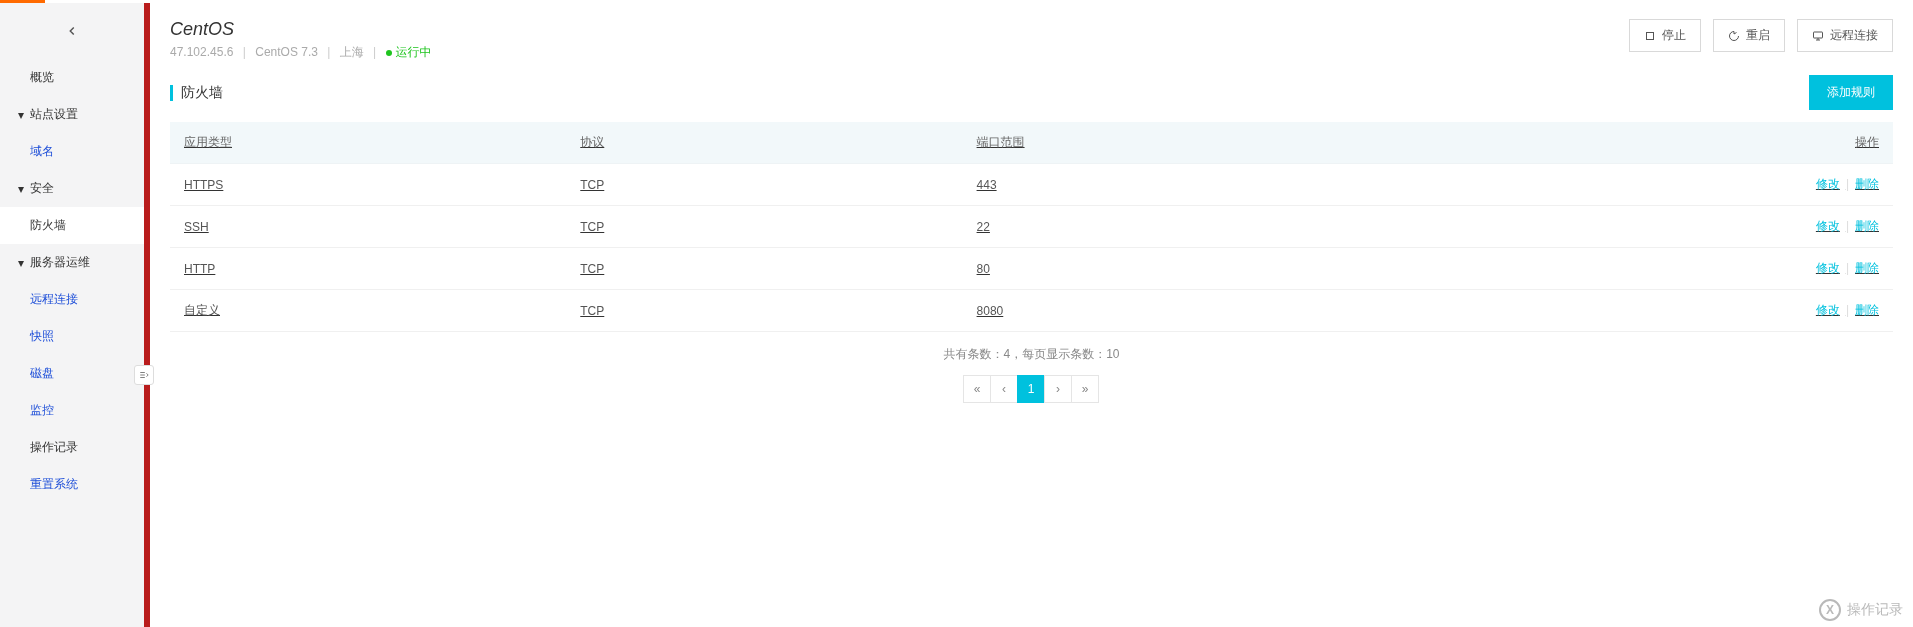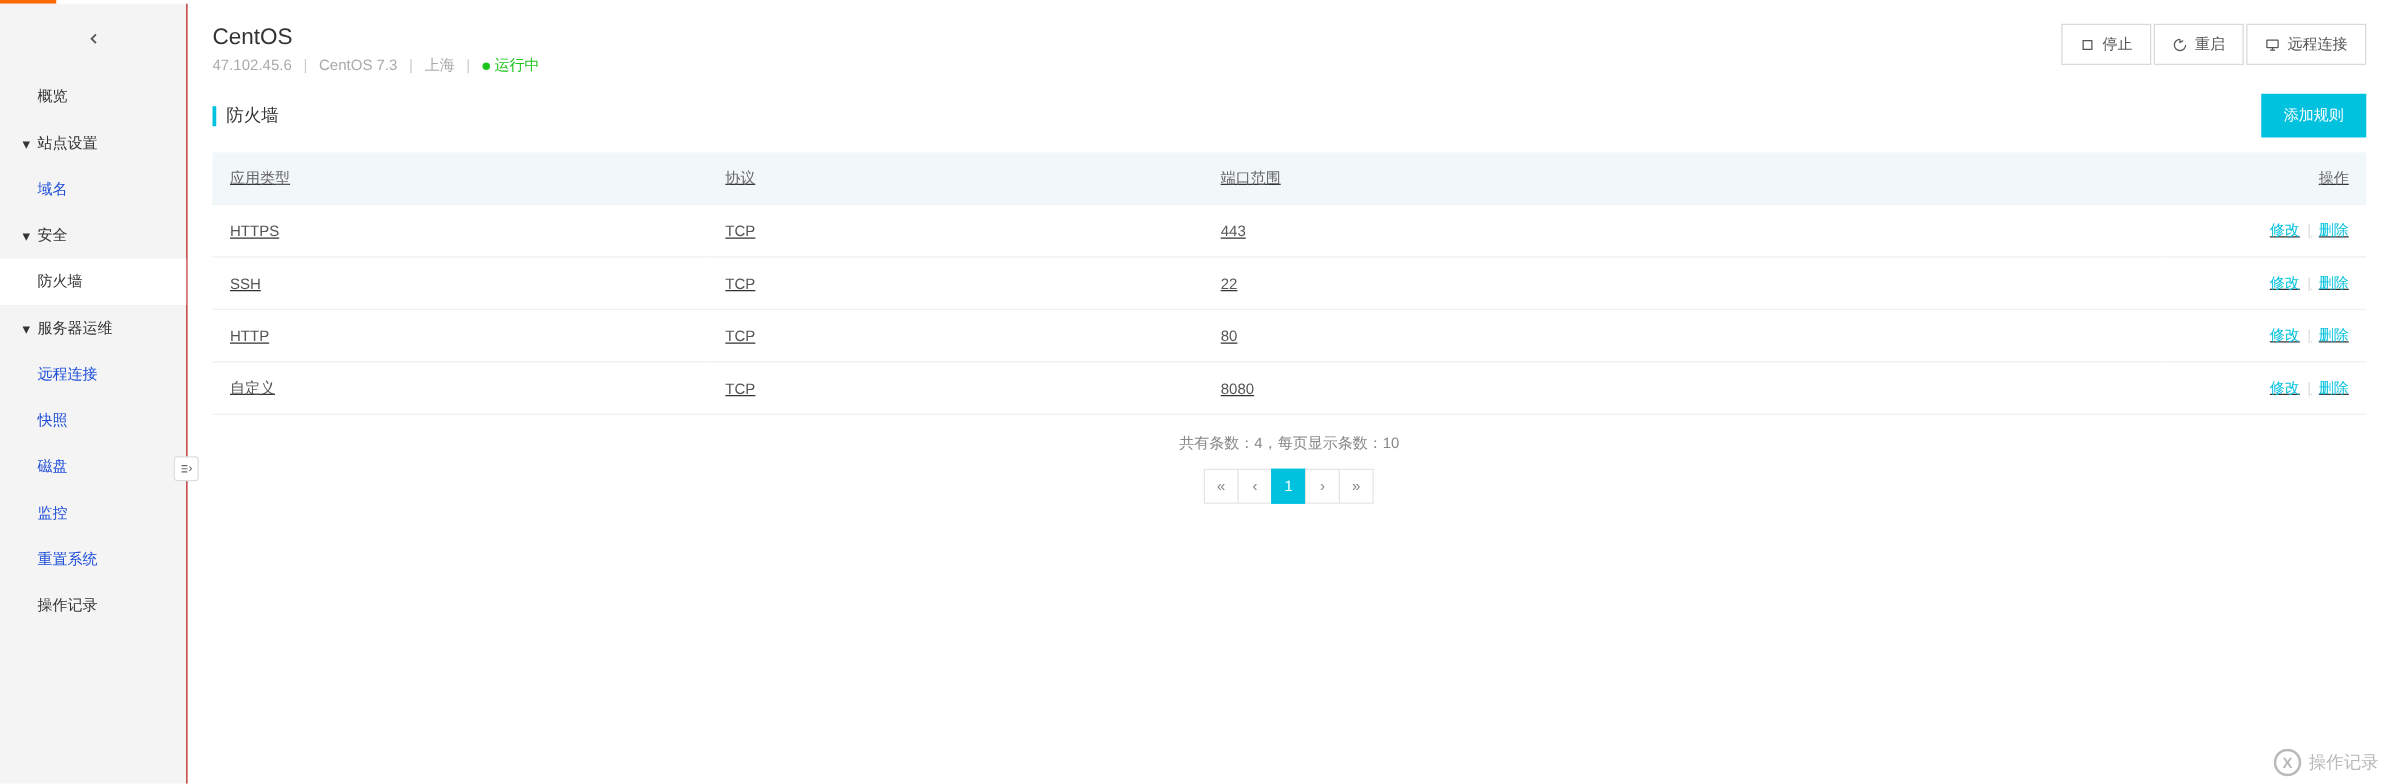--- a/index.html
+++ b/index.html
@@ -18,21 +18,21 @@
   width: 45px;
   background: #ff6a00;
 }
 .layout {
   display: flex;
   min-height: 624px;
 }
 .sidebar {
   width: 150px;
   background: #f4f4f5;
-  border-right: 1px solid #b91c1c;
+  border-right: 6px solid #b91c1c;
   position: relative;
 }
 .sidebar .back-row {
   height: 56px;
   display: flex;
   align-items: center;
   justify-content: center;
   cursor: pointer;
 }
 .sidebar .back-row svg { display:block; }
@@ -83,41 +83,42 @@
 .header {
   display: flex;
   align-items: flex-start;
   justify-content: space-between;
   padding: 16px 20px 14px 20px;
 }
 .header-left .title {
   font-size: 18px;
   color: #333;
   font-weight: 400;
+  font-style: italic;
 }
 .header-left .subtitle {
   margin-top: 4px;
   font-size: 12px;
   color: #aaa;
 }
 .header-left .subtitle .sep {
   margin: 0 6px;
   color: #ccc;
 }
 .status-dot {
   display:inline-block;
   width:6px;height:6px;border-radius:50%;
   background:#1ec41e;
   margin-right:4px;
   vertical-align:middle;
 }
 .status-text { color:#1ec41e; }
 .header-actions {
   display:flex;
-  gap:2px;
+  gap:12px;
 }
 .btn {
   border:1px solid #d9d9d9;
   background:#fff;
   color:#555;
   padding:7px 14px;
   font-size:12px;
   cursor:pointer;
   display:inline-flex;
   align-items:center;
@@ -275,27 +276,27 @@
     </div>
     <div class="nav-item child">
       <span>快照</span>
     </div>
     <div class="nav-item child">
       <span>磁盘</span>
     </div>
     <div class="nav-item child">
       <span>监控</span>
     </div>
-    <div class="nav-item child">
-      <span>重置系统</span>
-    </div>
-
     <div class="nav-item parent">
       <span class="caret"></span>
         <span>操作记录</span>
+    </div>
+
+    <div class="nav-item child">
+      <span>重置系统</span>
     </div>
 
     <div class="collapse-toggle">
       <svg width="10" height="10" viewBox="0 0 24 24" fill="none" stroke="#666" stroke-width="2">
           <line x1="3" y1="6" x2="14" y2="6"></line>
           <line x1="3" y1="12" x2="14" y2="12"></line>
           <line x1="3" y1="18" x2="14" y2="18"></line>
           <polyline points="18 8 22 12 18 16"></polyline>
         </svg>
     </div>

